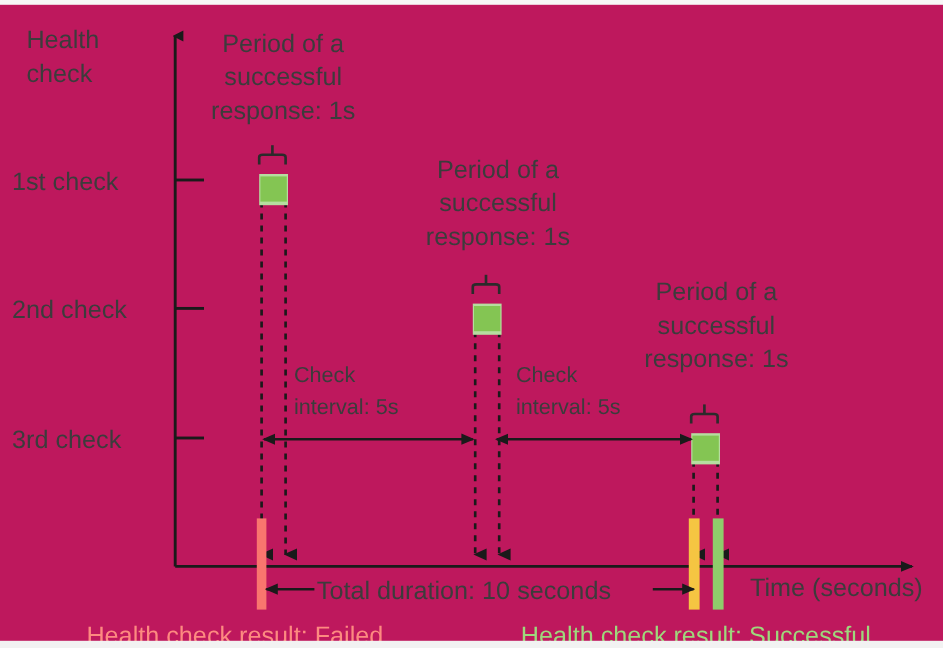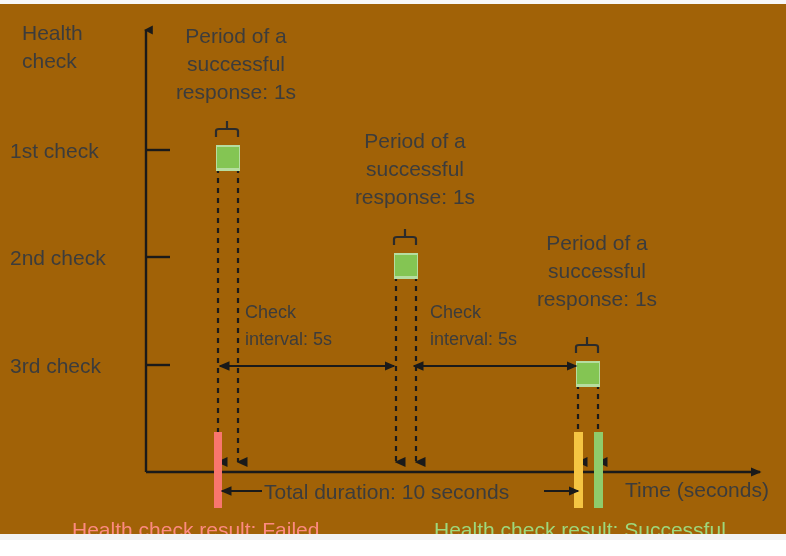--- a/index.html
+++ b/index.html
@@ -4,21 +4,21 @@
 <style>
   html, body {
     margin: 0;
     padding: 0;
     background: #ffffff;
   }
   #canvas {
     position: relative;
     width: 786px;
     height: 540px;
-    background: #a16207;
+    background: #be185d;
     font-family: "Liberation Sans", sans-serif;
     overflow: hidden;
   }
   #canvas svg {
     position: absolute;
     left: 0;
     top: 0;
   }
   .ax-label {
     font-size: 21px;

